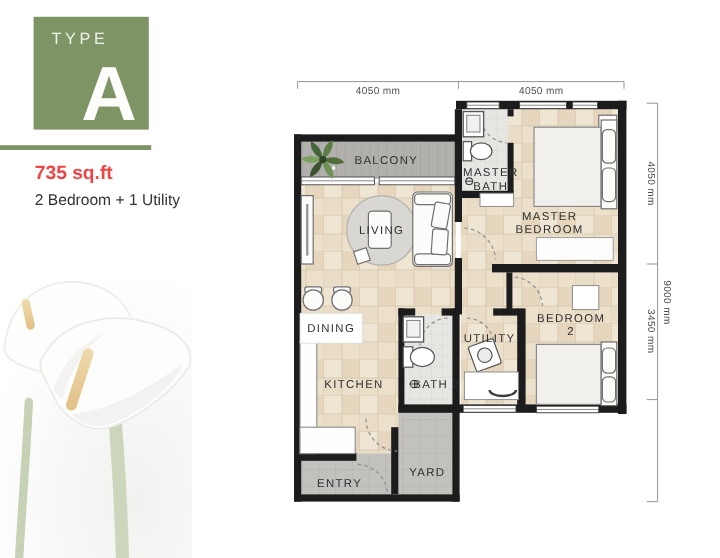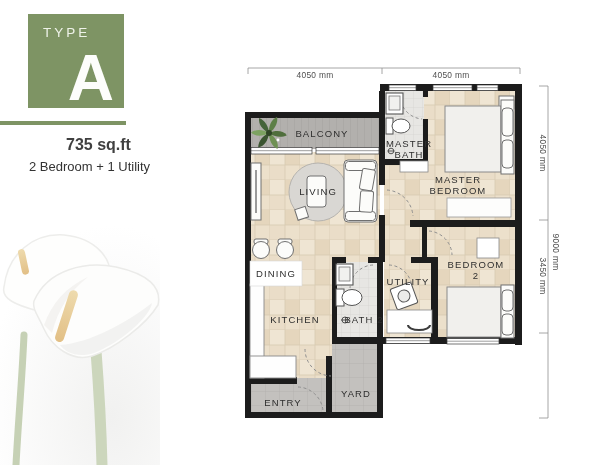--- a/index.html
+++ b/index.html
@@ -6,21 +6,21 @@
   #stage{position:relative;width:600px;height:465px;background:#ffffff;overflow:hidden;
          font-family:"Liberation Sans", sans-serif;}
   
   .badge{position:absolute;left:28px;top:14px;width:96px;height:94px;background:#7e9464;}
   .badge .type{position:absolute;left:15px;top:11px;font-size:13.5px;letter-spacing:3px;
                color:#eef2e8;font-weight:400;}
   .badge .letter{position:absolute;right:10px;bottom:-2px;font-size:64px;font-weight:bold;
                  color:#fdfdfb;line-height:1;}
   .divider{position:absolute;left:0;top:121px;width:126px;height:4px;background:#7e9464;}
   .specs{position:absolute;left:29px;top:136px;color:#2d2d2d;}
-  .specs .area{font-size:16px;font-weight:bold;color:#404040;margin-bottom:4px;margin-left:37px;}
+  .specs .area{font-size:16px;font-weight:bold;color:#ef4444;margin-bottom:4px;}
   .specs .line{font-size:13px;line-height:1.35;color:#333;}
   
   svg{position:absolute;left:0;top:0;}
   .plan-label{font-family:"Liberation Sans",sans-serif;font-size:9.5px;font-weight:500;
               fill:#2e2e2e;letter-spacing:1.1px;}
   .dim-label{font-family:"Liberation Sans",sans-serif;font-size:8.4px;fill:#4f4f4f;
              letter-spacing:.3px;}
   .wall{fill:#1c1c1c;}
   .furn{fill:#fcfcfa;stroke:#707070;stroke-width:1;}
   .arc{fill:none;stroke:#8f8f8f;stroke-width:1;stroke-dasharray:3 2.6;}

